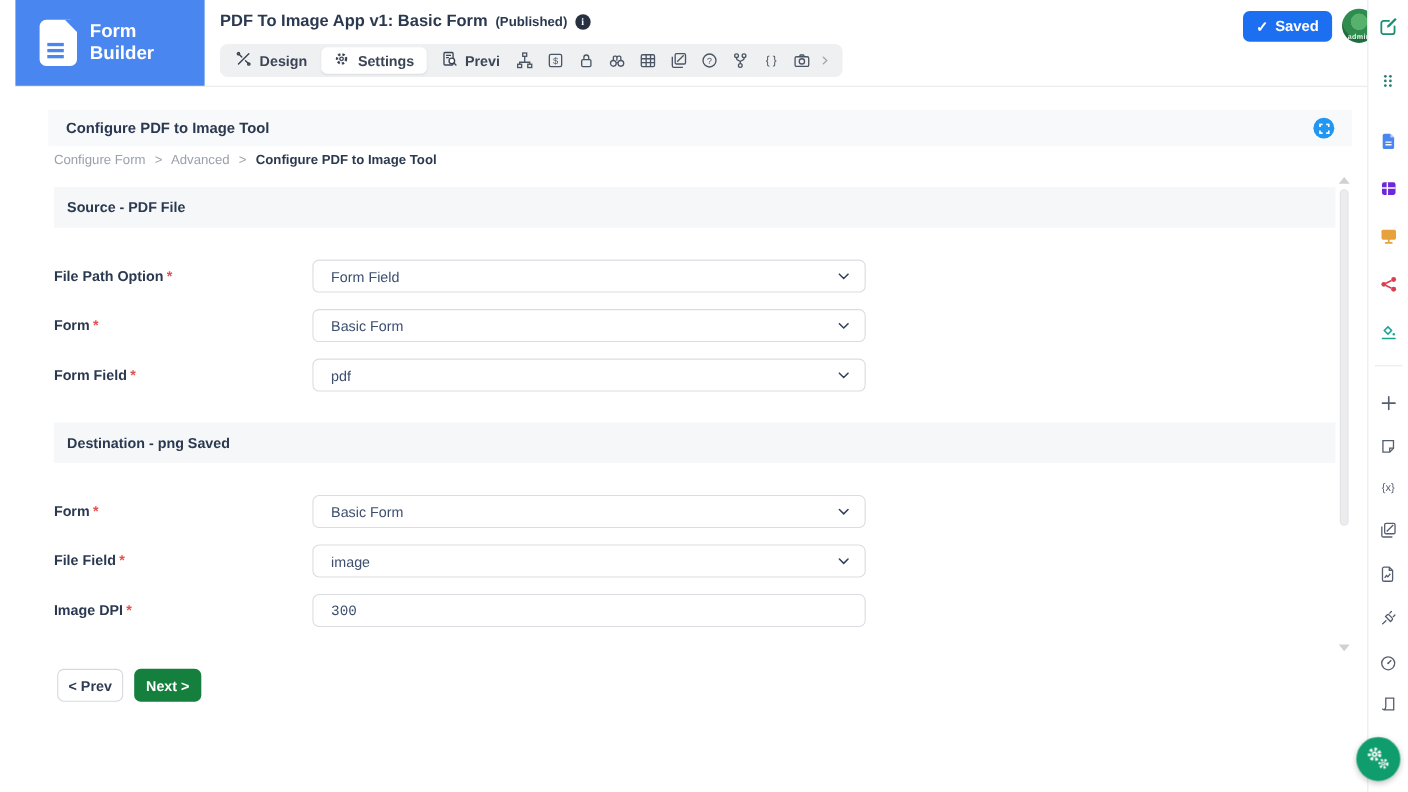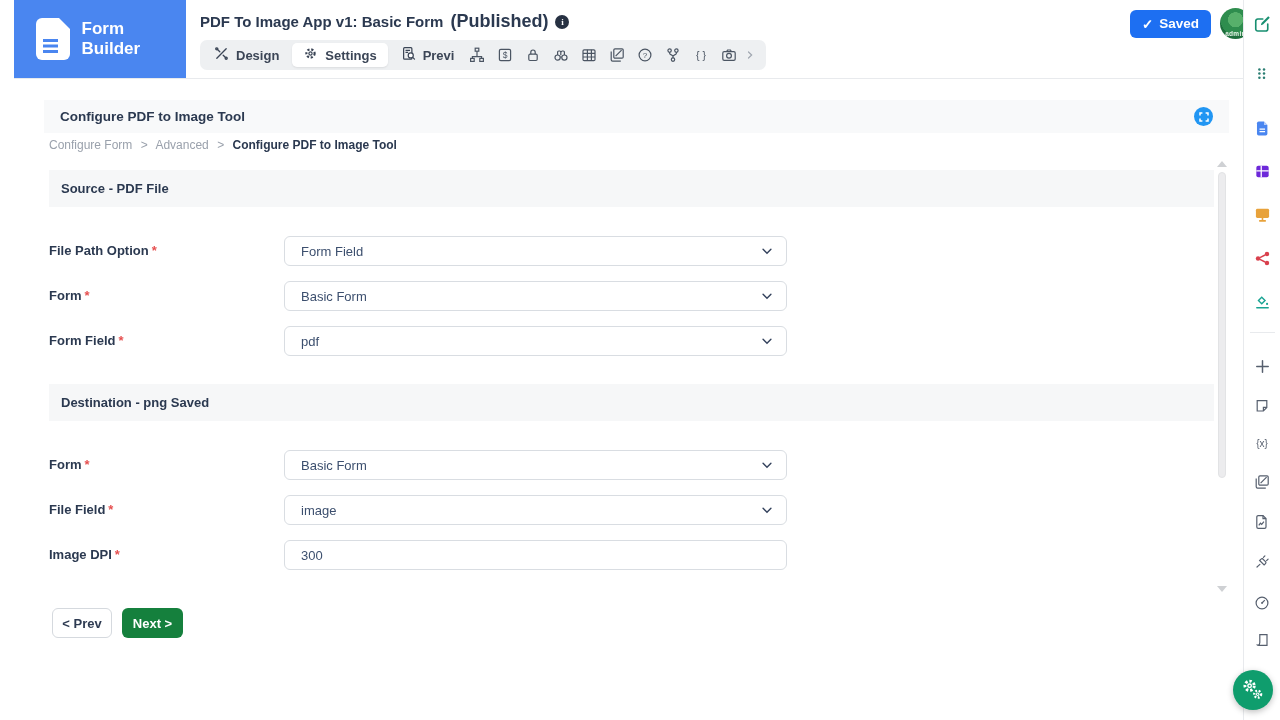--- a/index.html
+++ b/index.html
@@ -18,21 +18,21 @@
     display:flex; align-items:center; gap:12px; padding-left:22px; cursor:pointer; }
   .logo-doc { width:34px; height:42px; background:#fff; border-radius:6px; position:relative; }
   .logo-doc:before { content:""; position:absolute; right:0; top:0; border-style:solid;
     border-width:0 11px 11px 0; border-color:transparent #4a86f0 transparent transparent; }
   .logo-doc:after { content:""; position:absolute; left:7px; top:21px; width:15px; height:2.5px;
     background:#4a86f0; box-shadow:0 5.5px 0 #4a86f0, 0 11px 0 #4a86f0; }
   .logo-text { color:#fff; font-size:17px; font-weight:700; }
 
   .app-title-row { position:absolute; left:186px; top:11px; display:flex; align-items:center; gap:7px; }
   .app-title { font-size:15px; font-weight:700; color:#2b3950; }
-  .app-status { font-size:18px; font-weight:600; color:#2b3950;text-align:center; }
+  .app-status { font-size:12px; font-weight:600; color:#2b3950;text-align:center; }
   .info-dot { width:14px; height:14px; border-radius:50%; background:#273142; color:#fff;
     font-size:9px; font-weight:700; display:inline-flex; align-items:center; justify-content:center;
     font-family:"Liberation Serif", serif; cursor:pointer; }
 
   .tabbar { position:absolute; left:186px; top:40px; height:30px; background:#eef0f2;
     border-radius:7px; display:flex; align-items:center; padding:3px; gap:2px; }
   .tab { height:24px; display:flex; align-items:center; gap:7px; padding:0 11px; border-radius:5px;
     font-size:13px; font-weight:600; color:#3b4556; cursor:pointer; }
   .tab.active { background:#fff; box-shadow:0 1px 2px rgba(0,0,0,.08); }
 
@@ -68,21 +68,21 @@
     display:flex; align-items:center; padding:0 12px; font-size:13px; font-weight:700; color:#2b3950; }
 
   .frow-label { position:absolute; left:35px; width:220px; height:30px; line-height:30px;
     font-size:13px; font-weight:600; color:#2b3950; }
   .req { color:#e65050; margin-left:3px; }
   .control { position:absolute; left:270px; width:503px; height:30px; background:#fff;
     border:1px solid #d9dde2; border-radius:6px; display:flex; align-items:center;
     justify-content:space-between; padding:0 12px 0 16px; cursor:pointer; }
   .control .val { font-size:13px; color:#3c4f6e; }
   input.control { padding:0 16px; font-size:13px; color:#3c4f6e; cursor:text;
-    font-family:Liberation Sans, sans-serif; }
+    font-family:Liberation Mono, monospace; }
 
   .btn-prev { position:absolute; left:38px; top:608px; width:60px; height:30px; background:#fff;
     border:1px solid #d5d9de; border-radius:6px; font-size:13px; font-weight:600; color:#2e3b52;
     display:flex; align-items:center; justify-content:center; cursor:pointer; }
   .btn-next { position:absolute; left:108px; top:608px; width:61px; height:30px; background:#15803d;
     border:none; border-radius:6px; font-size:13px; font-weight:600; color:#fff;
     display:flex; align-items:center; justify-content:center; cursor:pointer; }
 
   
   .sb-arrow { position:absolute; left:1203px; width:0; height:0; border-left:5px solid transparent;

